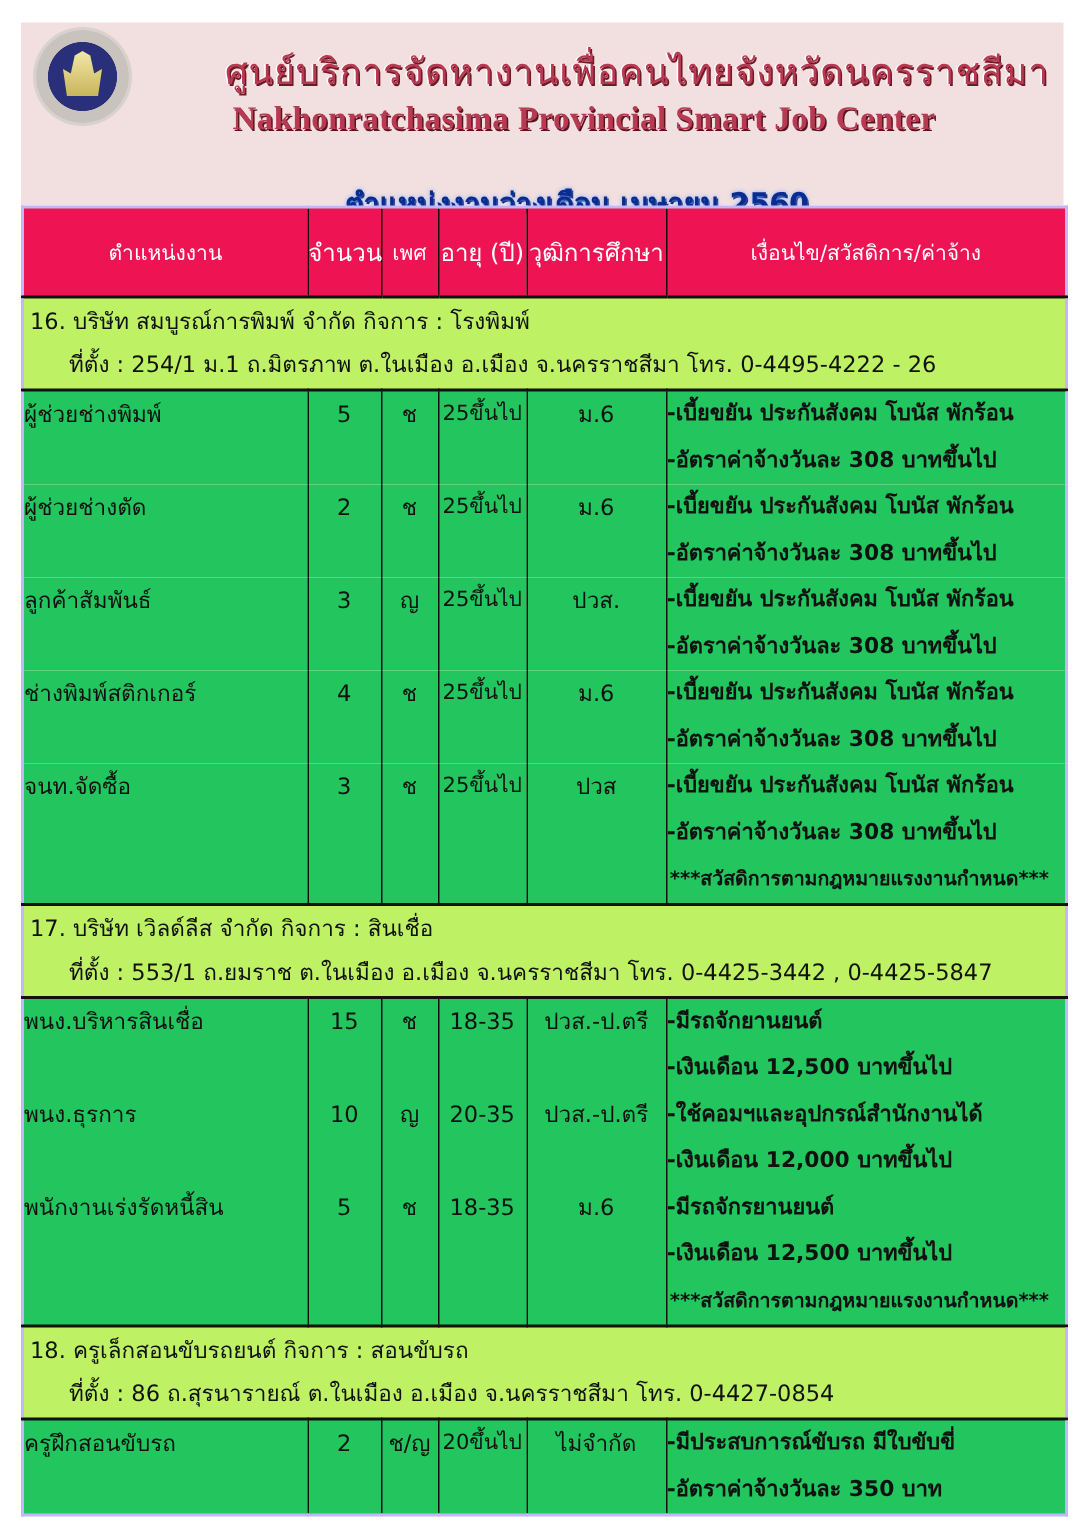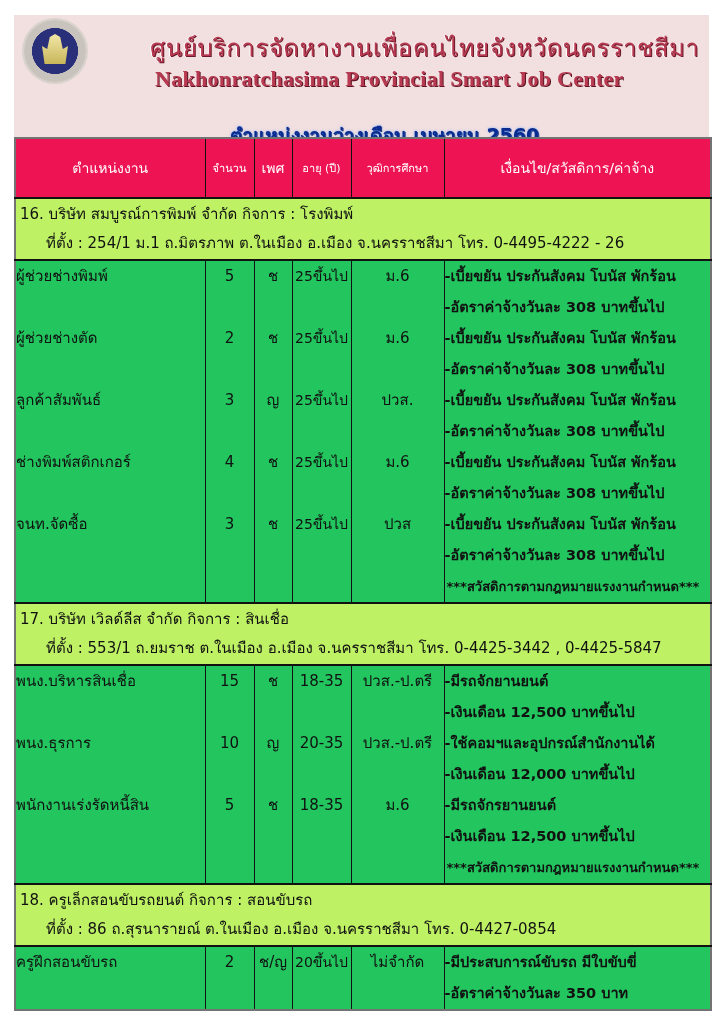--- a/index.html
+++ b/index.html
@@ -18,24 +18,24 @@
   .title-en { position: absolute; left: 155px; top: 66px; width: 540px;
               font-family: "Liberation Serif", serif; font-weight: bold; font-size: 22px; color: #b83a52;
               text-shadow: 1px 1px 0 #5a1420; white-space: nowrap; letter-spacing: 0.3px; }
   .title-month { position: absolute; left: 230px; top: 100px; width: 330px;
               font-family: "DejaVu Sans", sans-serif; font-weight: bold; font-size: 19px; color: #0a2b8f;
               text-shadow: 0 0 3px #7fb0ff, 1px 1px 0 #00125a; white-space: nowrap; margin-top: 20px; }
 
   table.jobs { position: absolute; left: 14px; top: 137px; width: 696px; border-collapse: collapse;
                table-layout: fixed; font-size: 14px; }
   table.jobs td, table.jobs th { border-left: 1.5px solid #111; border-right: 1.5px solid #111; padding: 0; }
-  table.jobs { border: 2px solid #737373; }
+  table.jobs { border: 2px solid #c4b5fd; }
   th { background: #ee1454; color: #fff; font-weight: normal; height: 58px; font-size: 14px;
        border-bottom: 2px solid #111; border-left: 1.5px solid #111; }
-  th.small { font-size: 11px; margin-left: 40px; }
+  th.small { font-size: 16px; margin-left: 40px; }
   tr.company td { background: #bef264; border-top: 2px solid #111; border-bottom: 2px solid #111; }
   .company-line1 { height: 30px; line-height: 30px; padding-left: 4px; font-size: 15px; white-space: nowrap; }
   .company-line2 { height: 30px; line-height: 28px; padding-left: 30px; font-size: 15px; white-space: nowrap; }
   tr.job td { background: #22c55e; vertical-align: top; height: 62px; }
   tr.job.last td { height: 48px; }
   .pos { padding-left: 3px; font-size: 15px; line-height: 30px; white-space: nowrap; }
   .c { text-align: center; font-size: 15px; line-height: 30px; white-space: nowrap; }
   .c.age { font-size: 14px; }
   .cond { padding-left: 4px; font-size: 14.5px; white-space: nowrap; }
   .cond div { height: 31px; line-height: 31px; font-weight: bold; }

